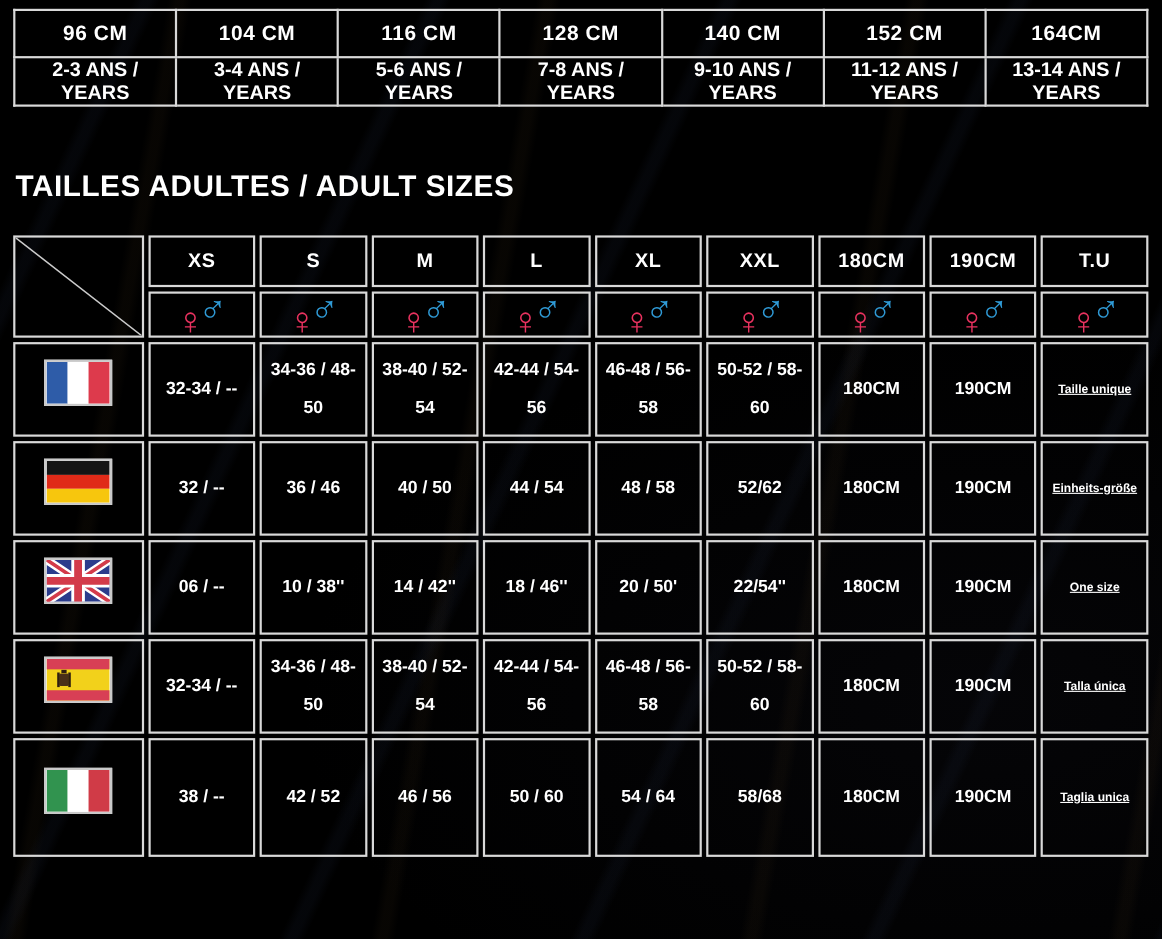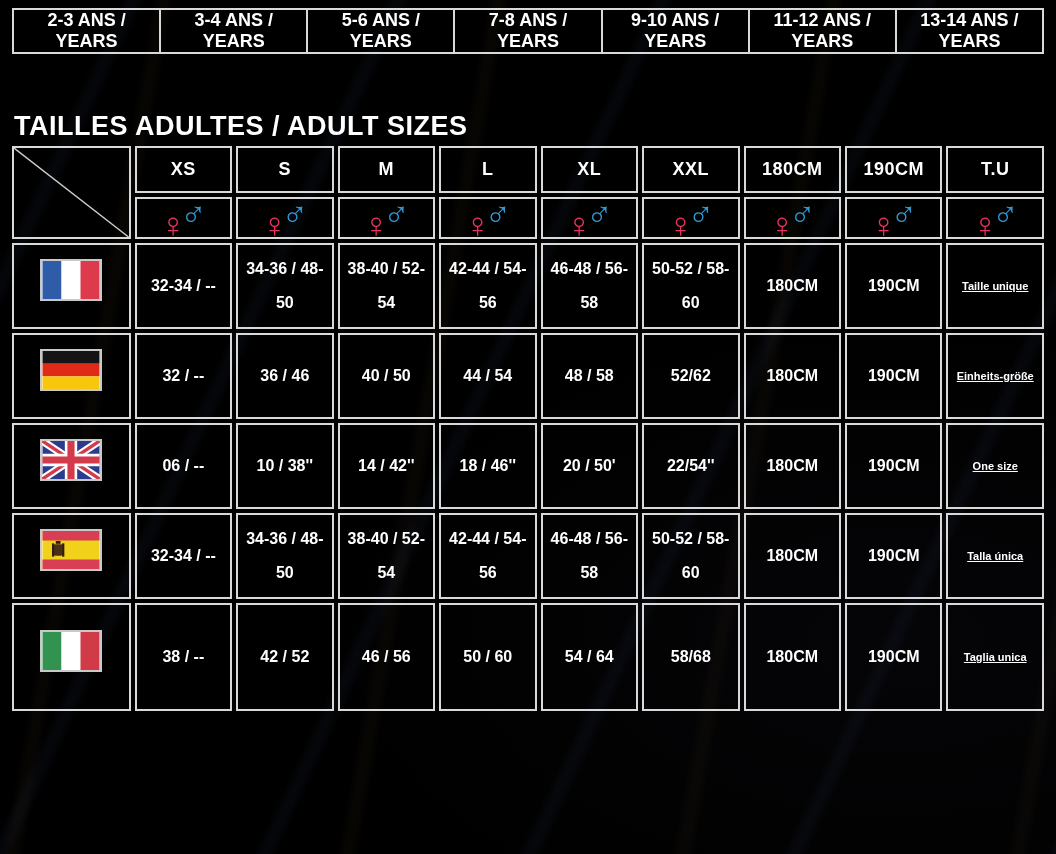--- a/index.html
+++ b/index.html
@@ -21,21 +21,21 @@
     position:absolute;inset:0;pointer-events:none;z-index:0;
     background:
       repeating-linear-gradient(115deg, transparent 0 110px, rgba(45,60,95,.10) 118px 124px, transparent 132px 240px),
       repeating-linear-gradient(100deg, transparent 0 150px, rgba(95,70,35,.08) 158px 164px, transparent 172px 330px),
       radial-gradient(ellipse 900px 500px at 85% 75%, rgba(40,40,60,.12), transparent 70%);
   }
   .page{position:relative;z-index:1;padding:8px 12px 0 12px;}
 
   .title{font-size:27px;letter-spacing:.5px;margin:4px 0 0 2px;line-height:1.2;}
   .title.first{margin-bottom:23px;}
-  .title.second{margin-top:56px;}
+  .title.second{margin-top:56px;margin-bottom:25px;}
 
   
   table.child{width:1032px;border-collapse:collapse;table-layout:fixed;}
   table.child td{
     border:2px solid var(--border);text-align:center;vertical-align:middle;
     height:43px;font-size:19px;letter-spacing:.5px;padding:0 2px;
   }
   table.child tr.age-row td{font-size:18px;letter-spacing:0;}
 
   
@@ -72,20 +72,29 @@
 </head>
 <body>
 
 <div class="bg-streaks"></div>
 
 <div class="page">
 
 
   <table class="child">
     <tbody>
+        <tr>
+      <td>96 CM</td>
+      <td>104 CM</td>
+      <td>116 CM</td>
+      <td>128 CM</td>
+      <td>140 CM</td>
+      <td>152 CM</td>
+      <td>164CM</td>
+    </tr>
     <tr class="age-row">
       <td>2-3 ANS / YEARS</td>
       <td>3-4 ANS / YEARS</td>
       <td>5-6 ANS / YEARS</td>
       <td>7-8 ANS / YEARS</td>
       <td>9-10 ANS / YEARS</td>
       <td>11-12 ANS / YEARS</td>
       <td>13-14 ANS / YEARS</td>
     </tr>
   </tbody>

